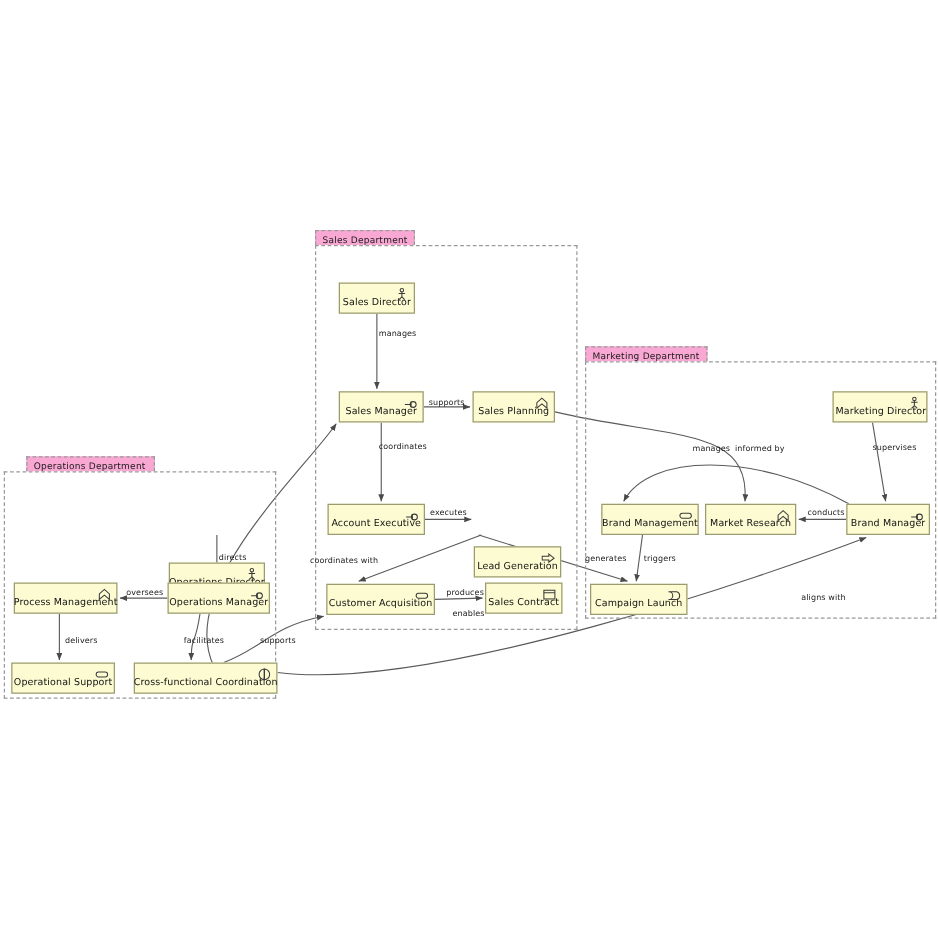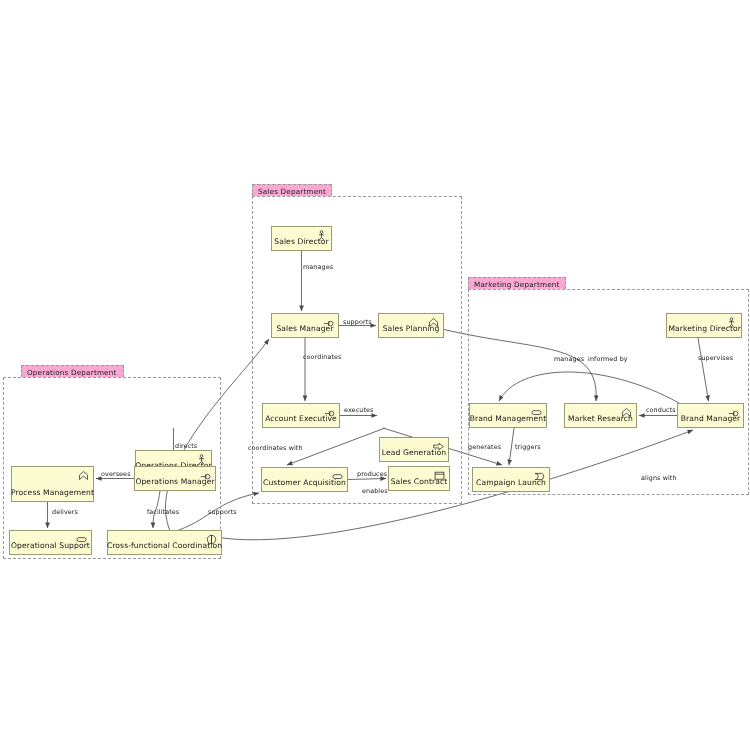--- a/index.html
+++ b/index.html
@@ -179,21 +179,21 @@
         <span class="label">Operations Director</span>
       </div>
       <div class="node" style="left: 134px; top: 466px; width: 82px; height: 25px;">
         <span class="nicon"><svg viewBox="0 0 12 12">
             <line x1="1" y1="7.2" x2="6.4" y2="7.2" stroke="#3a3a3a" stroke-width="0.9" fill="none"></line>
             <ellipse cx="8.2" cy="7.2" rx="2.6" ry="2.5" stroke="#3a3a3a" stroke-width="0.9" fill="none"></ellipse>
             <line x1="6.4" y1="4.7" x2="6.4" y2="9.7" stroke="#3a3a3a" stroke-width="0.9" fill="none"></line>
           </svg></span>
         <span class="label">Operations Manager</span>
       </div>
-      <div class="node rounded" style="left: 11px; top: 466px; width: 83px; height: 36px; justify-content: center;">
+      <div class="node rounded" style="left: 11px; top: 466px; width: 83px; height: 25px; justify-content: center;">
         <span class="nicon"><svg viewBox="0 0 12 12">
             <path d="M1.6,10.4 L1.6,5.6 L6,1.6 L10.4,5.6 L10.4,10.4 L6,6.6 Z" stroke="#3a3a3a" stroke-width="0.9" fill="none" stroke-linejoin="miter"></path>
           </svg></span>
         <span class="label">Process Management</span>
       </div>
       <div class="node rounded" style="left: 9px; top: 530px; width: 83px; height: 25px;">
         <span class="nicon"><svg viewBox="0 0 12 12">
             <rect x="1" y="4" width="10" height="4.2" rx="2.1" ry="2.1" stroke="#3a3a3a" stroke-width="0.9" fill="none"></rect>
           </svg></span>
         <span class="label">Operational Support</span>
@@ -209,21 +209,21 @@
       <div class="node" style="left: 666px; top: 313px; width: 76px; height: 25px; justify-content: flex-end;">
         <span class="nicon"><svg viewBox="0 0 12 12">
             <circle cx="6" cy="2.3" r="1.5" stroke="#3a3a3a" stroke-width="0.9" fill="none"></circle>
             <line x1="6" y1="3.8" x2="6" y2="8.2" stroke="#3a3a3a" stroke-width="0.9" fill="none"></line>
             <line x1="3.2" y1="5.2" x2="8.8" y2="5.2" stroke="#3a3a3a" stroke-width="0.9" fill="none"></line>
             <line x1="6" y1="8.2" x2="3.5" y2="10.6" stroke="#3a3a3a" stroke-width="0.9" fill="none"></line>
             <line x1="6" y1="8.2" x2="8.5" y2="10.6" stroke="#3a3a3a" stroke-width="0.9" fill="none"></line>
           </svg></span>
         <span class="label">Marketing Director</span>
       </div>
-      <div class="node rounded" style="left: 469px; top: 403px; width: 78px; height: 25px;">
+      <div class="node rounded" style="left: 481px; top: 403px; width: 78px; height: 25px;">
         <span class="nicon"><svg viewBox="0 0 12 12">
             <rect x="1" y="4" width="10" height="4.2" rx="2.1" ry="2.1" stroke="#3a3a3a" stroke-width="0.9" fill="none"></rect>
           </svg></span>
         <span class="label">Brand Management</span>
       </div>
       <div class="node rounded" style="left: 564px; top: 403px; width: 73px; height: 25px;">
         <span class="nicon"><svg viewBox="0 0 12 12">
             <path d="M1.6,10.4 L1.6,5.6 L6,1.6 L10.4,5.6 L10.4,10.4 L6,6.6 Z" stroke="#3a3a3a" stroke-width="0.9" fill="none" stroke-linejoin="miter"></path>
           </svg></span>
         <span class="label">Market Research</span>

